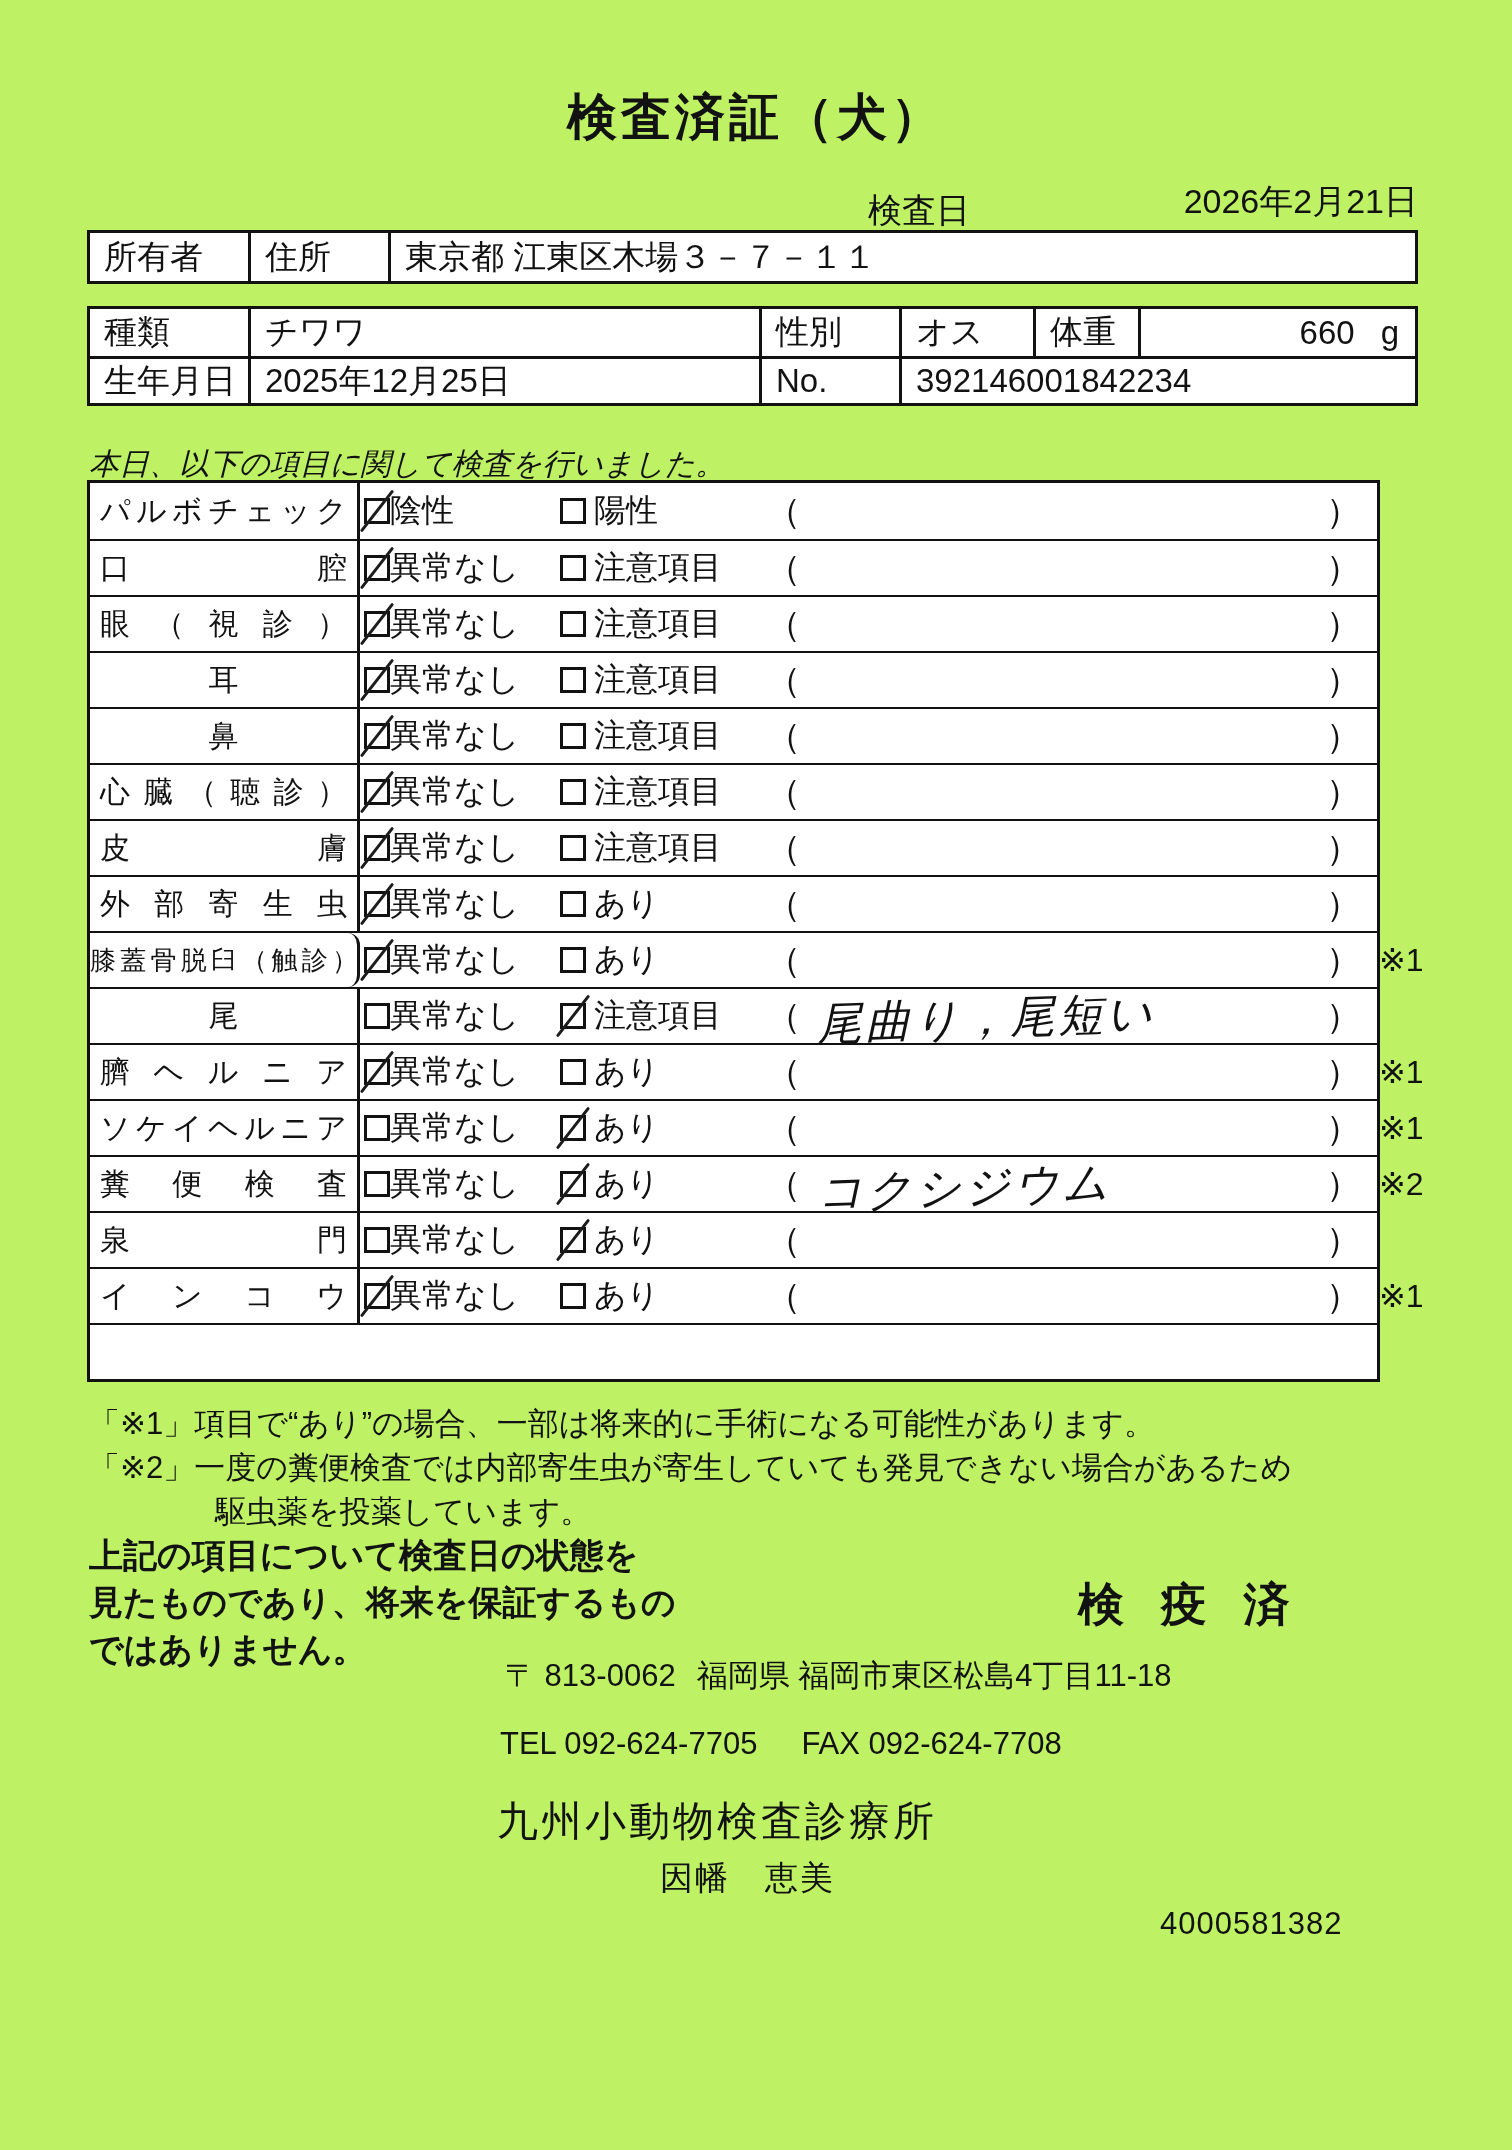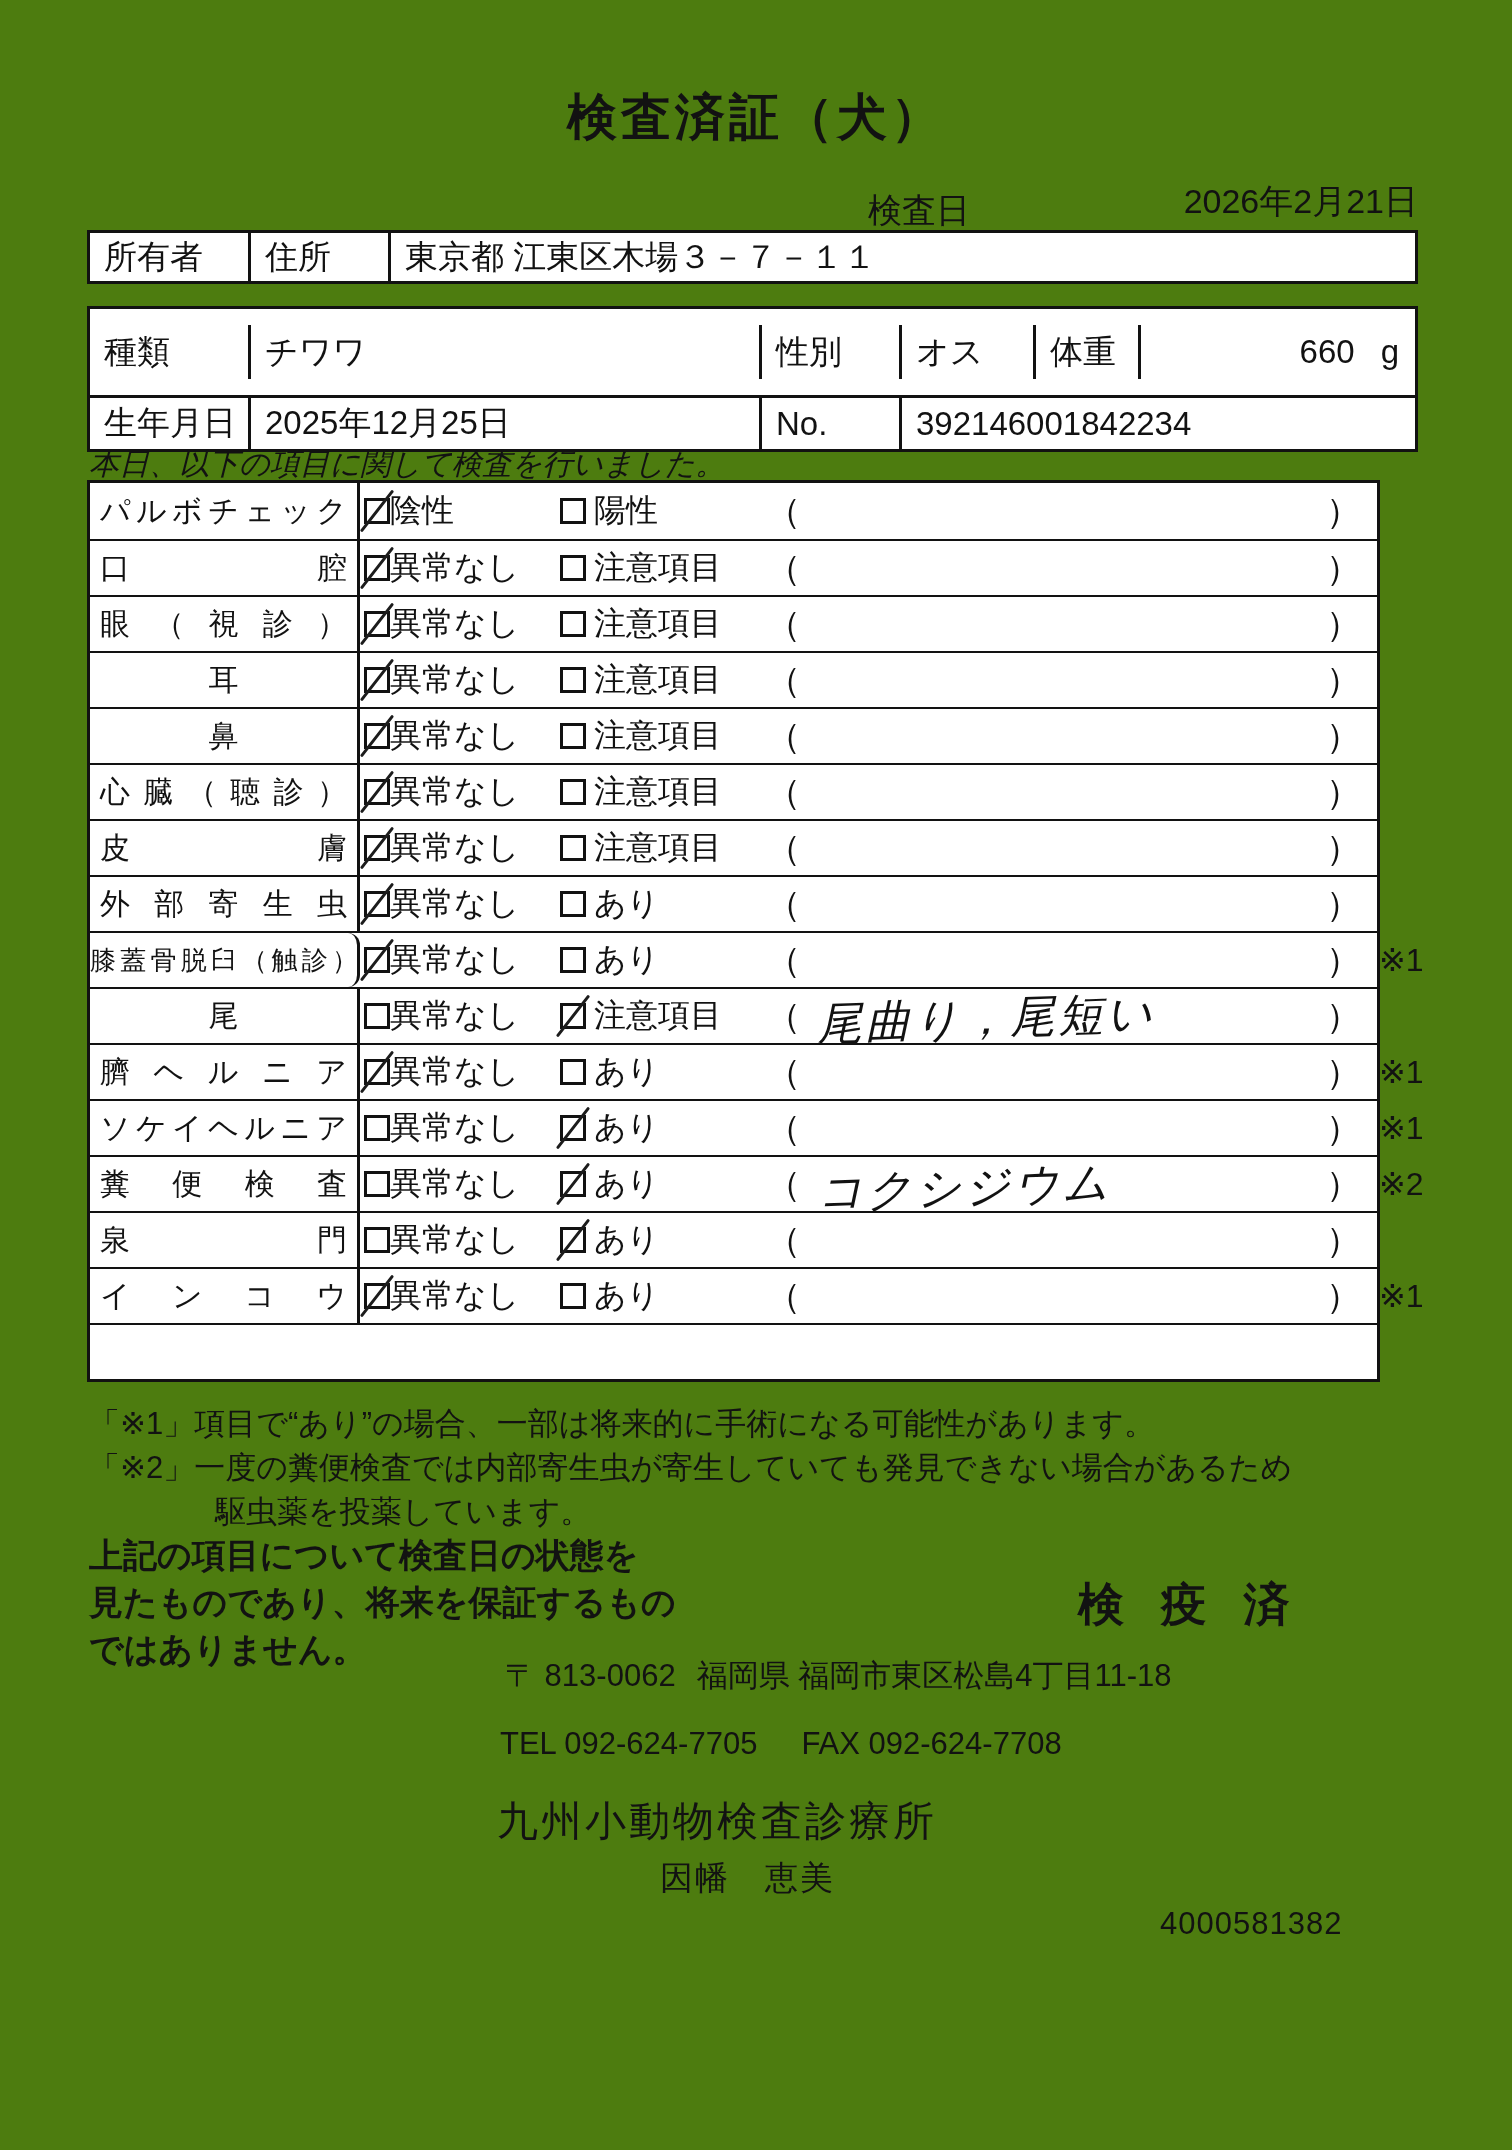--- a/index.html
+++ b/index.html
@@ -1,32 +1,32 @@
 <!DOCTYPE html>
 <html><head>
 <meta charset="utf-8">
 <style>
   * { margin:0; padding:0; box-sizing:border-box; }
   html,body { background:#e8e8e8; }
   body { font-family:"Liberation Sans","DejaVu Sans",sans-serif; color:#121212; }
-  .page { position:relative; width:1512px; height:2150px; background:#4d7c0f; margin:0 auto; overflow:hidden; }
+  .page { position:relative; width:1512px; height:2150px; background:#bef264; margin:0 auto; overflow:hidden; }
   .abs { position:absolute; }
 
   
   .title { top:84px; left:0; width:100%; text-align:center; font-size:50px; font-weight:bold; letter-spacing:4px; }
 
   
   .exam-date-label { top:188px; left:868px; font-size:34px; }
   .exam-date-value { top:179px; right:94px; font-size:34px; }
 
   
   .tbl { border:3px solid #121212; display:flex; background:#fff; }
   .owner-table { top:230px; left:87px; width:1331px; height:54px; }
   .pet-table { top:306px; left:87px; width:1331px; flex-direction:column; }
-  .trow { display:flex; height:54px;margin-top:16px; }
+  .trow { display:flex; height:47px; }
   .trow + .trow { border-top:3px solid #121212; }
   .cell { border-left:3px solid #121212; display:flex; align-items:center; padding:0 14px; font-size:33px; white-space:nowrap; overflow:visible; }
   .cell:first-child { border-left:none; }
   .w-label1 { width:158px; }
   .w-val1 { width:511px; }
   .w-label2 { width:140px; }
   .w-val2 { flex:1; }
   .w-sex { width:134px; }
   .w-wlabel { width:105px; }
   .w-weight { flex:1; justify-content:flex-end; gap:26px; padding-right:16px; }

